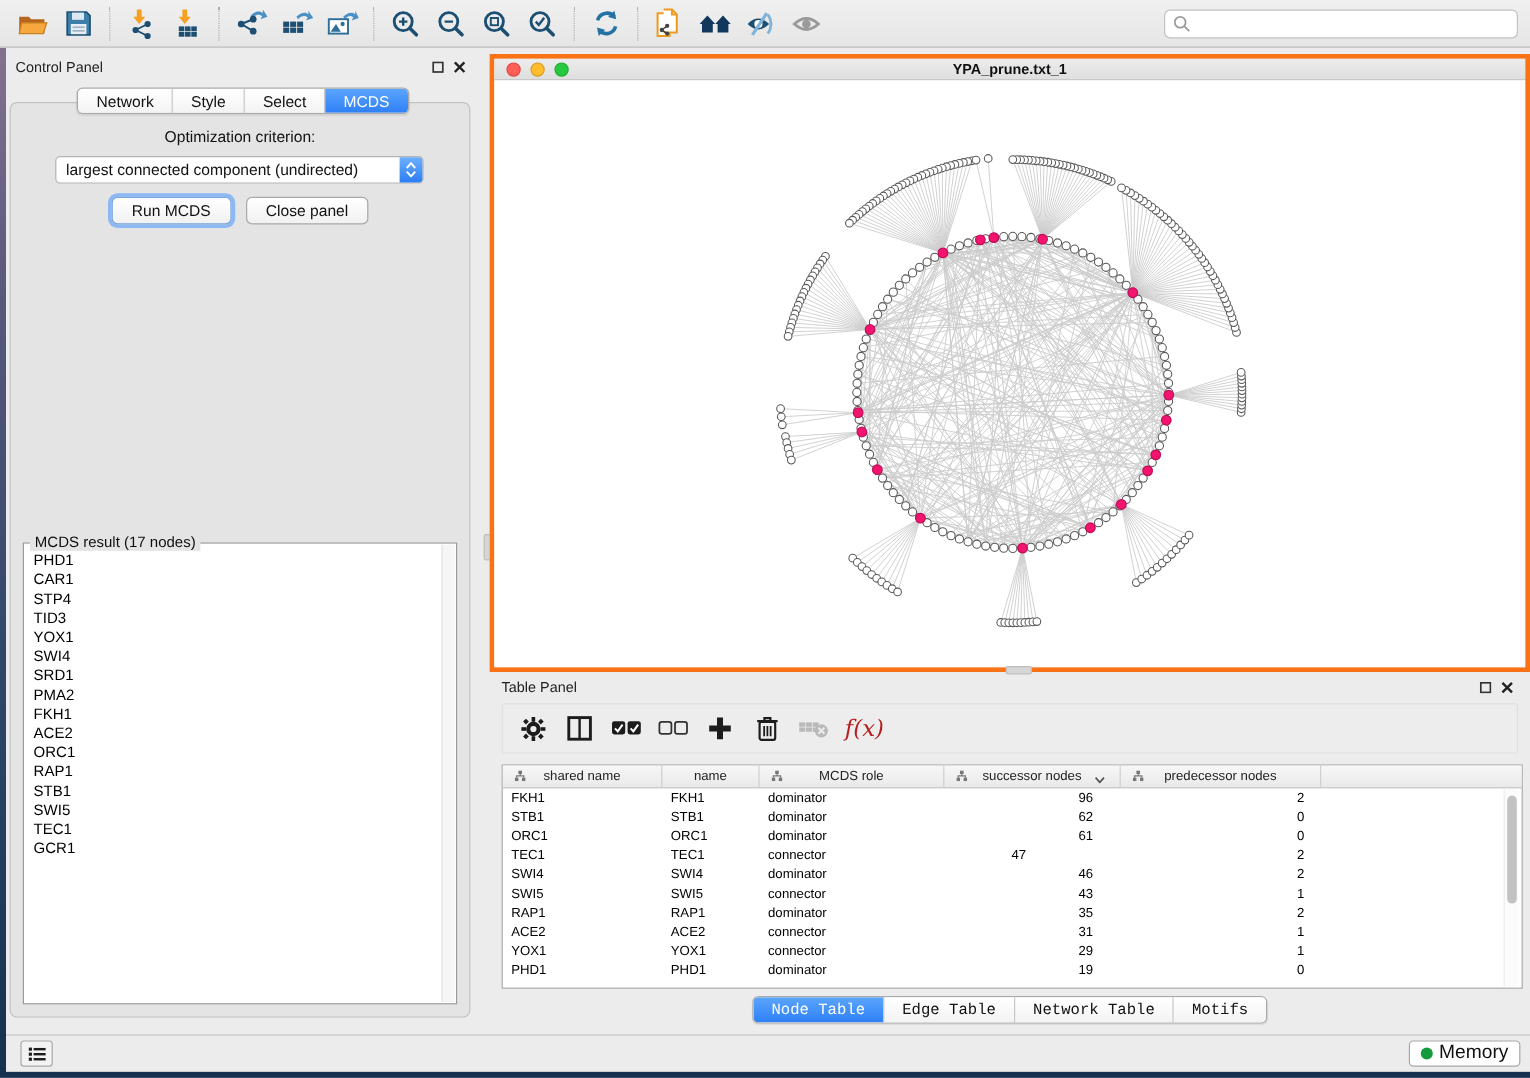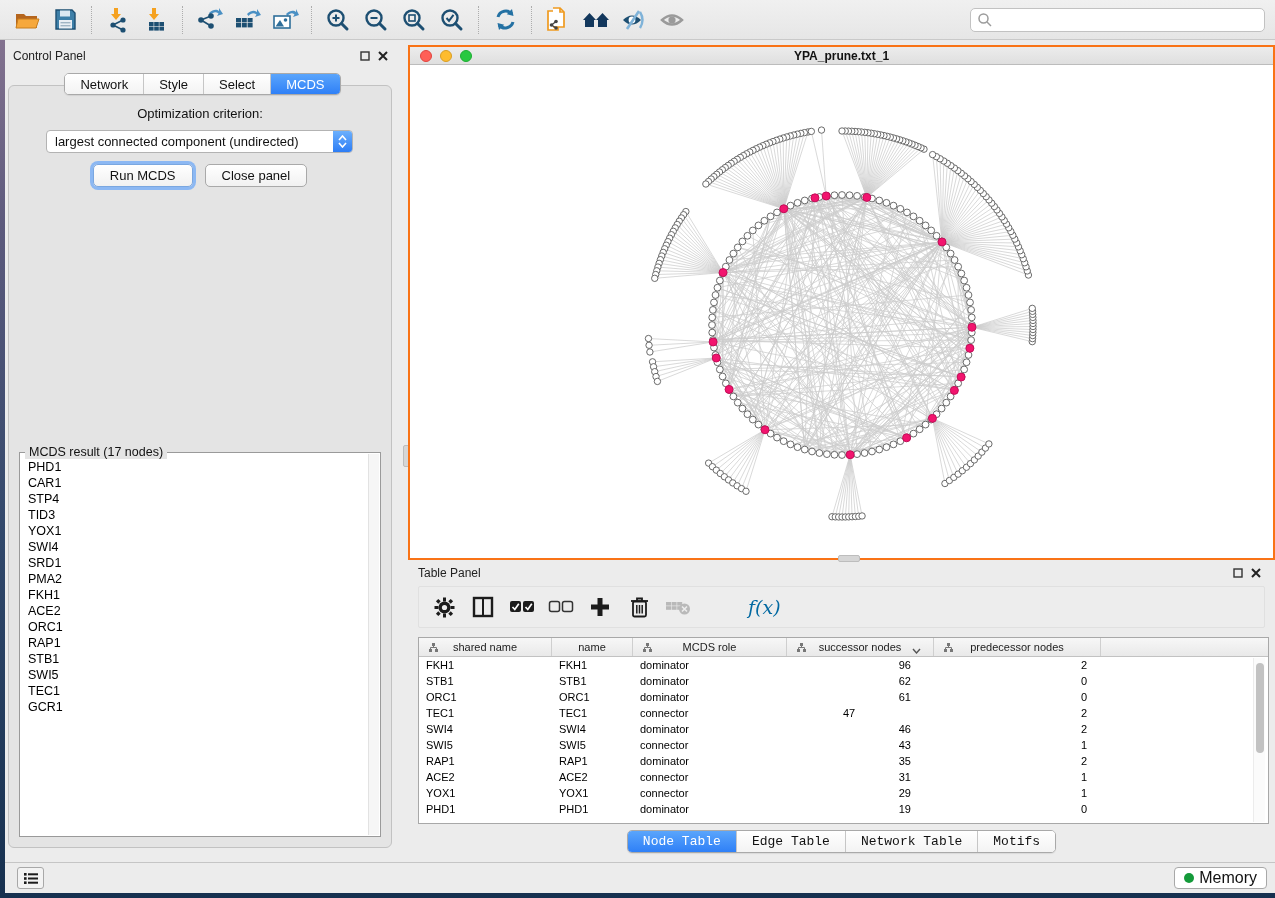--- a/index.html
+++ b/index.html
@@ -56,36 +56,36 @@
   
   .vsplit { position:absolute; left:398px; top:5px; width:7px; height:817px; }
   .vsplit .grip { position:absolute; left:0; top:400px; width:7px; height:22px;
     background:#d6d6d6; border:1px solid #bdbdbd; border-radius:2px; }
   .hsplit { position:absolute; left:403px; top:515px; right:0; height:7px; }
   .hsplit .grip { position:absolute; left:430px; top:0; width:22px; height:7px;
     background:#d6d6d6; border:1px solid #bdbdbd; border-radius:2px; }
 
   
   .netwin { position:absolute; left:403px; top:5px; right:0; height:515px;
-    border:2px solid #f97316; background:#fff; }
+    border:4px solid #f97316; background:#fff; }
   .net-titlebar { height:18px; background:linear-gradient(#ececec,#dfdfdf); border-bottom:1px solid #bcbcbc;
     display:flex; align-items:center; position:relative; }
   .tl { width:12px; height:12px; border-radius:50%; margin-left:8px; }
   .tl.red{ background:#ff5f57; border:1px solid #e0443e; margin-left:10px;}
   .tl.yellow{ background:#febc2e; border:1px solid #d89e24;}
   .tl.green{ background:#28c840; border:1px solid #1dad32;}
   .net-title { position:absolute; left:0; right:0; text-align:center; font-size:12px; font-weight:bold; color:#111; }
   .net-canvas { position:absolute; left:0; right:0; top:18px; bottom:0; background:#fff; overflow:hidden; }
 
   
   .tpanel { position:absolute; left:403px; top:522px; right:0; height:293px; }
   .t-toolbar { position:absolute; left:10px; top:24px; right:10px; height:42px;
     background:#ededed; border:1px solid #e0e0e0; border-radius:2px; display:flex; align-items:center; padding-left:12px; }
   .t-tbtn { width:26px; height:26px; display:flex; align-items:center; justify-content:center; margin-right:13px; }
-  .fx { font-family:"DejaVu Serif", serif; font-style:italic; font-size:19px; color:#0369a1;margin-left:44px; }
+  .fx { font-family:"DejaVu Serif", serif; font-style:italic; font-size:19px; color:#b91c1c; }
   .dtable { position:absolute; left:10px; top:75px; right:6px; height:187px;
     background:#fff; border:1px solid #a8a8a8; }
   .thead { display:flex; height:19px; border-bottom:1px solid #c2c2c2; background:linear-gradient(#f7f7f7,#e9e9e9); }
   .th { position:relative; display:flex; align-items:center; justify-content:center;
     font-size:11px; color:#222; border-right:1px solid #cfcfcf; }
   .th .colicon { position:absolute; left:10px; top:4px; }
   .th .chev { position:absolute; right:12px; top:6px; }
   .tr { display:flex; height:16px; }
   .td { font-size:11px; color:#000; line-height:16px; white-space:nowrap; overflow:hidden; }
   .td.left { padding-left:7px; text-align:left; }

